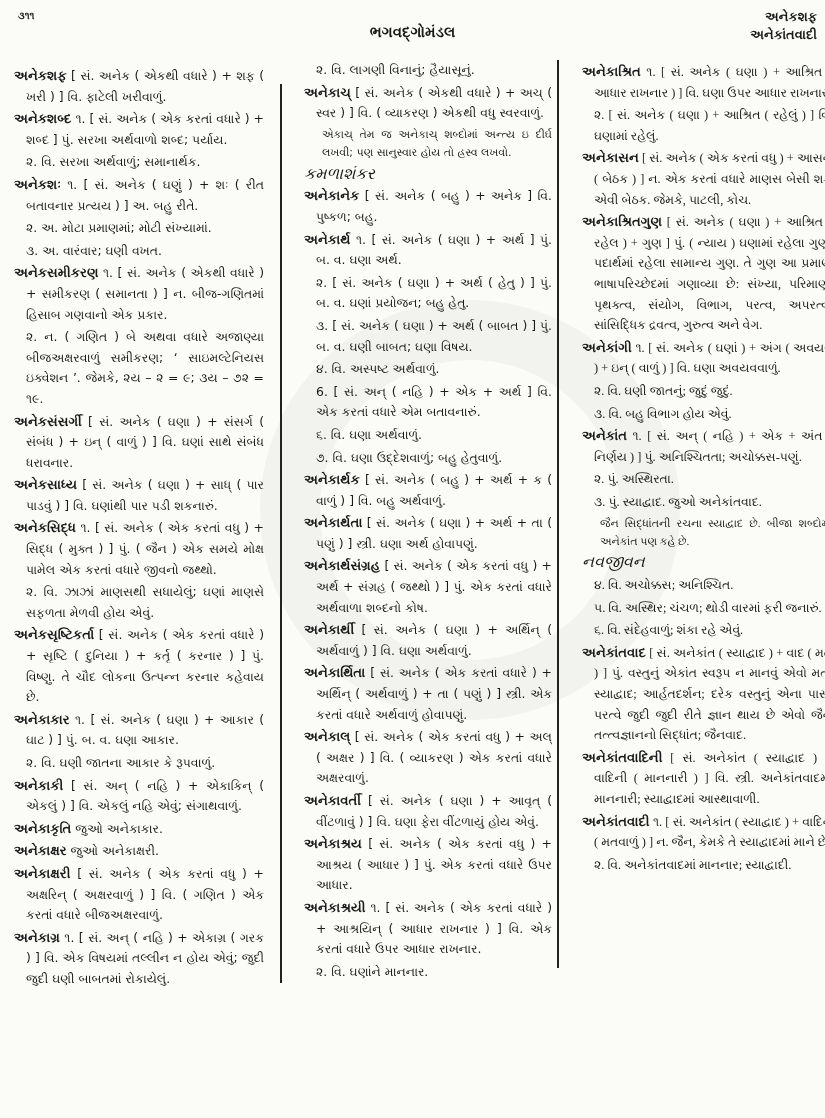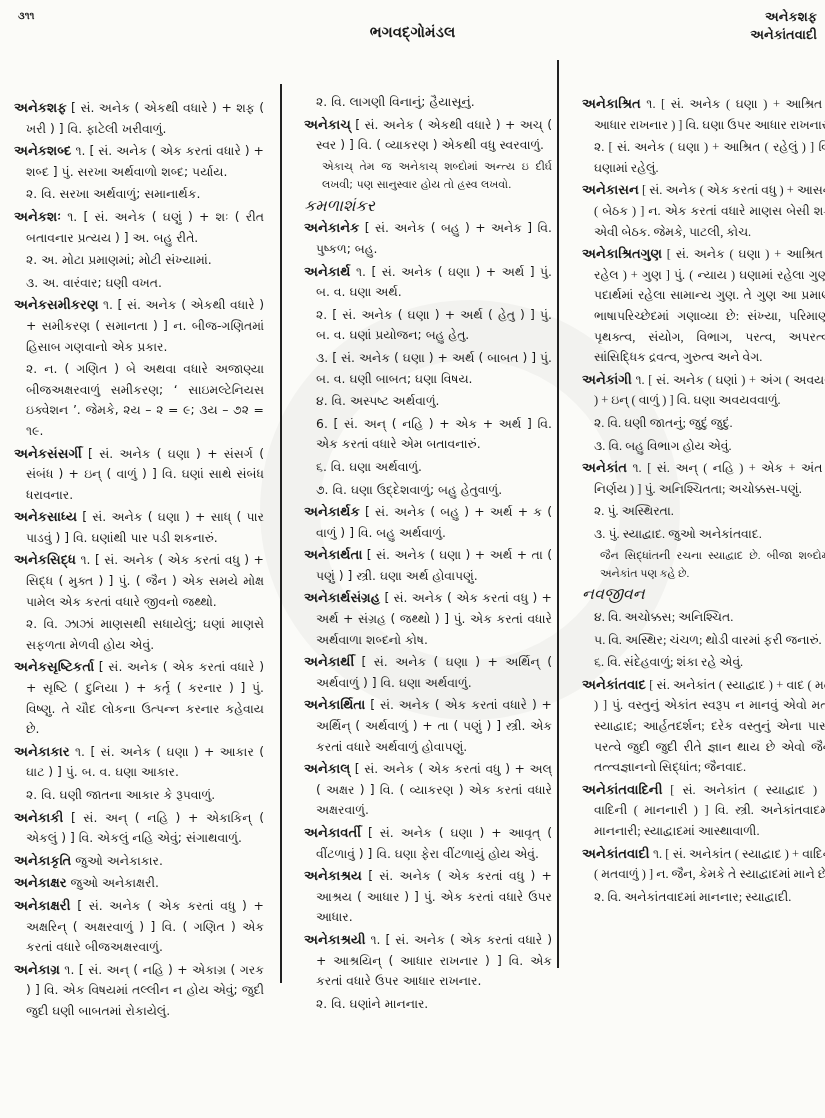--- a/index.html
+++ b/index.html
@@ -5,21 +5,21 @@
   html, body { margin: 0; padding: 0; }
   body {
     width: 825px; height: 1118px; background: #fbfbf8; color: #1a1a1a;
     font-family: "DejaVu Sans", sans-serif; position: relative; overflow: hidden;
   }
   .page { position: absolute; inset: 0; }
   .header { position: absolute; top: 0; left: 0; right: 0; height: 58px; }
   .page-number { position: absolute; left: 18px; top: 10px; font-size: 10px; font-weight: bold; }
   .running-title { position: absolute; left: 0; right: 0; top: 23px; text-align: center; font-size: 15px; font-weight: bold; }
   .guide-words { position: absolute; right: 8px; top: 8px; text-align: right; font-size: 13px; font-weight: bold; line-height: 18px; }
-  .columns { position: absolute; top: 58px; left: 0; right: 0; bottom: 14px; margin-top: 32px; }
+  .columns { position: absolute; top: 58px; left: 0; right: 0; bottom: 14px; }
   .column {
     position: absolute; top: 0; bottom: 0; overflow: hidden;
     font-size: 12.4px; line-height: 20.6px; text-align: justify;
   }
   .col-1 { left: 14px; width: 250px; padding-top: 8px; }
   .col-2 { left: 304px; width: 248px; padding-top: 2px; }
   .col-3 { left: 582px; width: 250px; padding-top: 4px; font-family: Liberation Serif, serif; }
   .rule { position: absolute; width: 1.5px; background: #222; }
   .rule-1 { left: 280px; top: 84px; bottom: 135px; }
   .rule-2 { left: 557px; top: 60px; bottom: 150px; }

